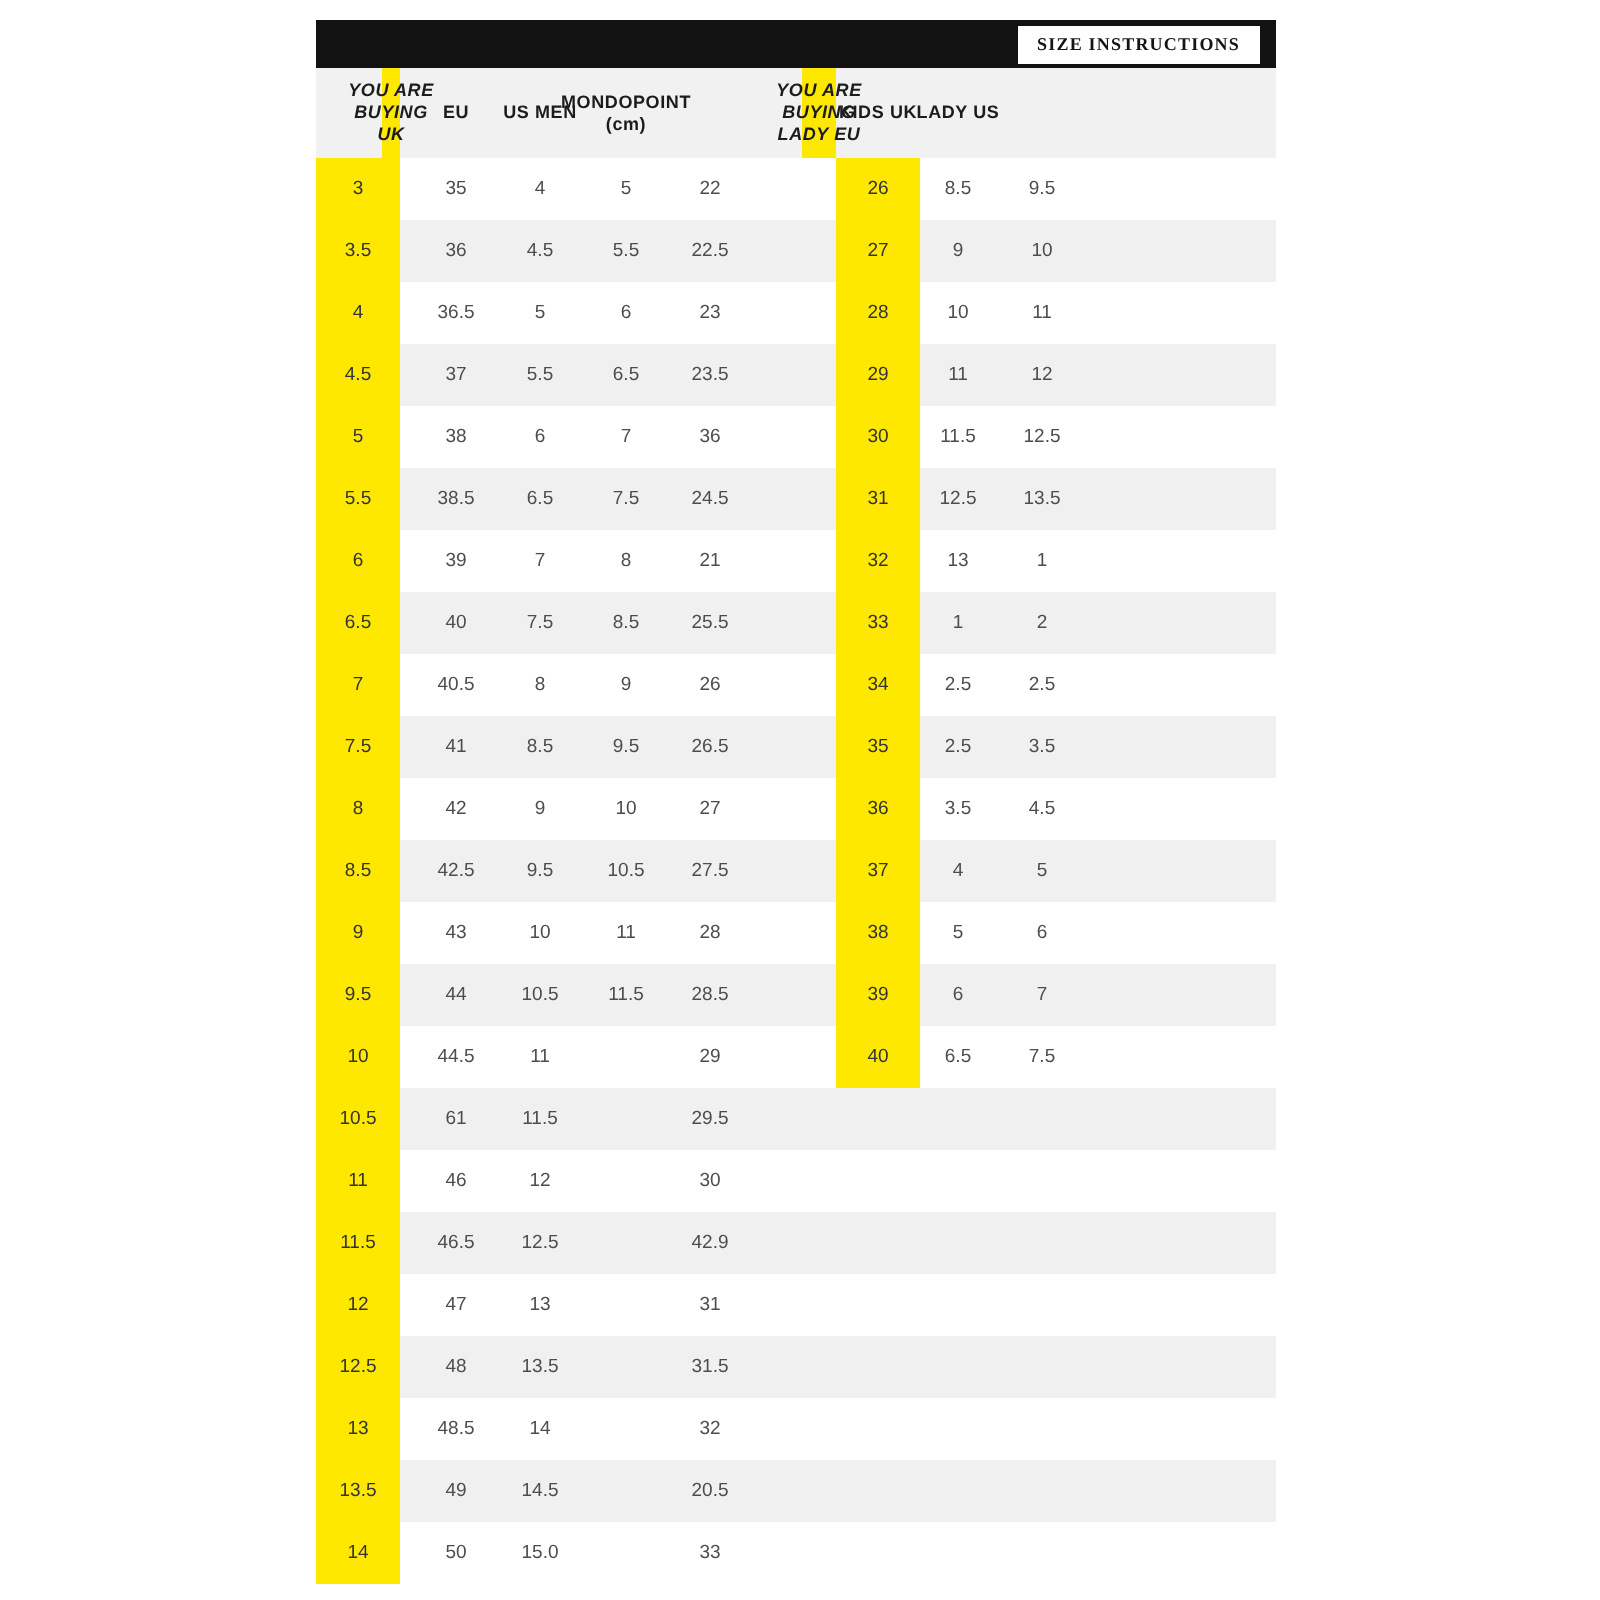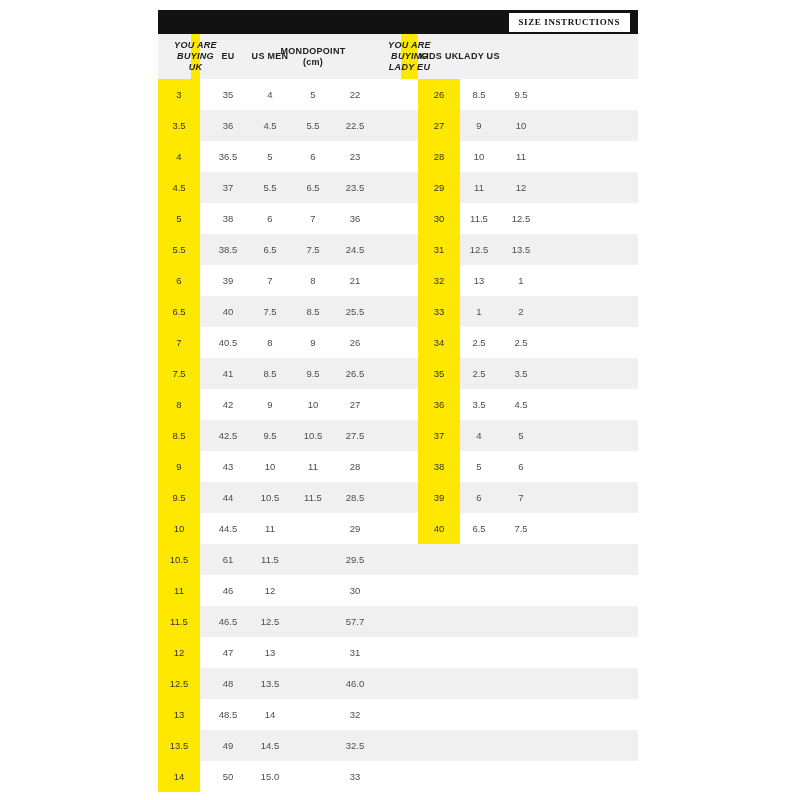--- a/index.html
+++ b/index.html
@@ -266,21 +266,21 @@
         <div class="cell"></div>
         <div class="cell"></div>
         <div class="cell"></div>
         <div class="cell"></div>
       </div>
       <div class="grid row stripe">
         <div class="cell yellow">11.5</div>
         <div class="cell">46.5</div>
         <div class="cell">12.5</div>
         <div class="cell"></div>
-        <div class="cell">57.7</div>
+        <div class="cell">42.9</div>
         <div class="cell"></div>
         <div class="cell"></div>
         <div class="cell"></div>
         <div class="cell"></div>
         <div class="cell"></div>
       </div>
       <div class="grid row">
         <div class="cell yellow">12</div>
         <div class="cell">47</div>
         <div class="cell">13</div>
@@ -290,21 +290,21 @@
         <div class="cell"></div>
         <div class="cell"></div>
         <div class="cell"></div>
         <div class="cell"></div>
       </div>
       <div class="grid row stripe">
         <div class="cell yellow">12.5</div>
         <div class="cell">48</div>
         <div class="cell">13.5</div>
         <div class="cell"></div>
-        <div class="cell">46.0</div>
+        <div class="cell">31.5</div>
         <div class="cell"></div>
         <div class="cell"></div>
         <div class="cell"></div>
         <div class="cell"></div>
         <div class="cell"></div>
       </div>
       <div class="grid row">
         <div class="cell yellow">13</div>
         <div class="cell">48.5</div>
         <div class="cell">14</div>
@@ -314,21 +314,21 @@
         <div class="cell"></div>
         <div class="cell"></div>
         <div class="cell"></div>
         <div class="cell"></div>
       </div>
       <div class="grid row stripe">
         <div class="cell yellow">13.5</div>
         <div class="cell">49</div>
         <div class="cell">14.5</div>
         <div class="cell"></div>
-        <div class="cell">32.5</div>
+        <div class="cell">20.5</div>
         <div class="cell"></div>
         <div class="cell"></div>
         <div class="cell"></div>
         <div class="cell"></div>
         <div class="cell"></div>
       </div>
       <div class="grid row">
         <div class="cell yellow">14</div>
         <div class="cell">50</div>
         <div class="cell">15.0</div>

